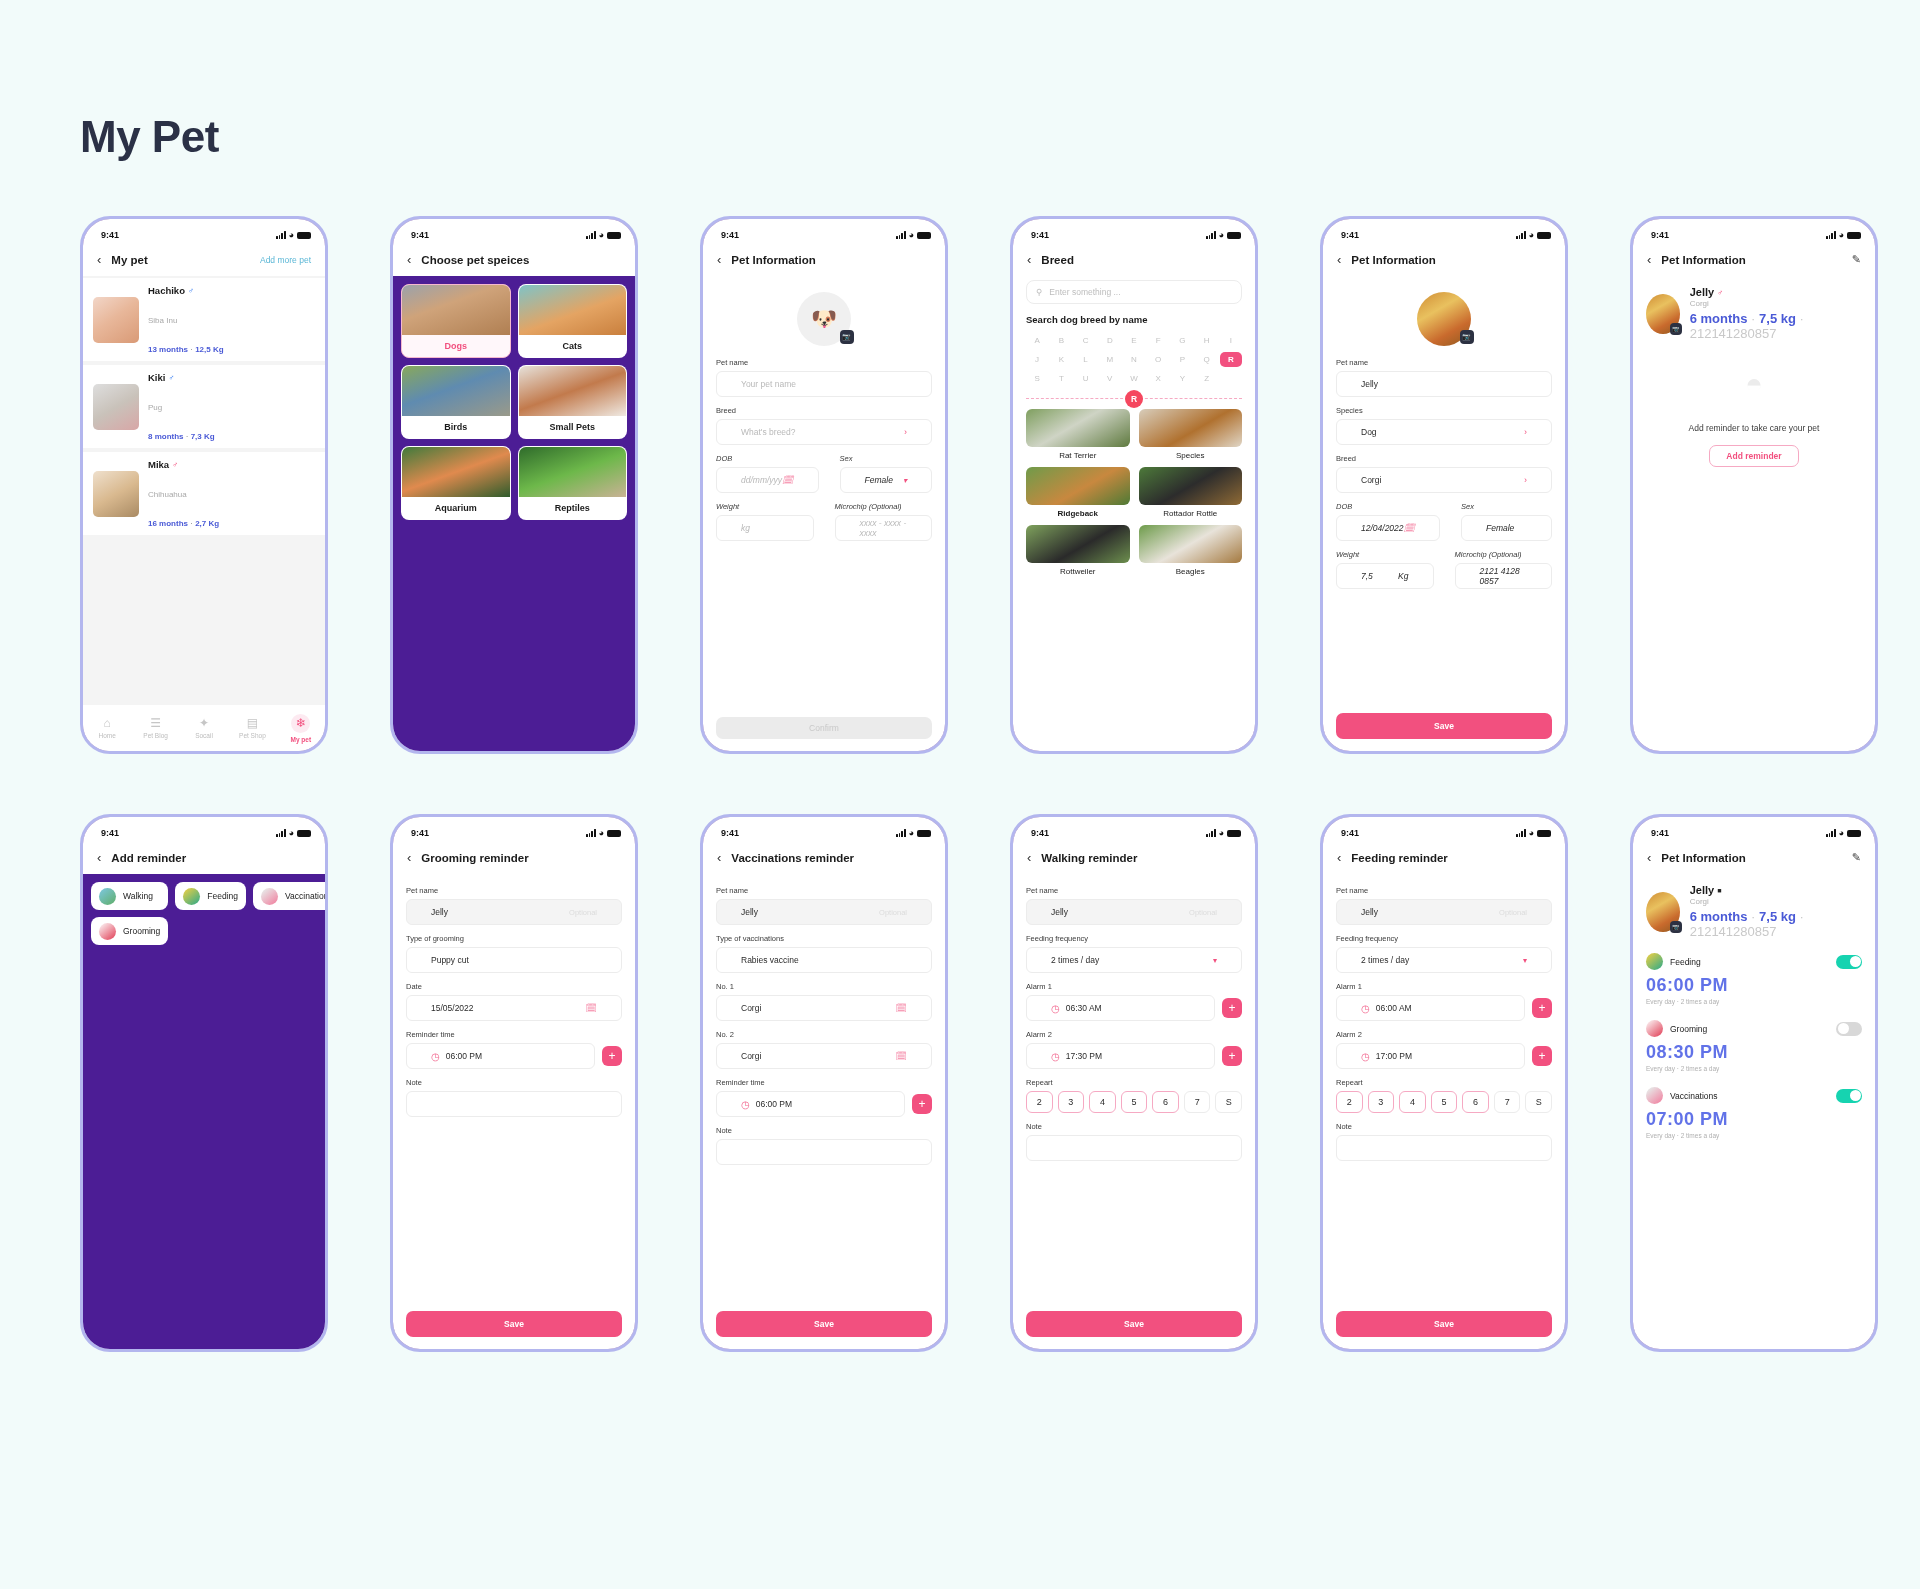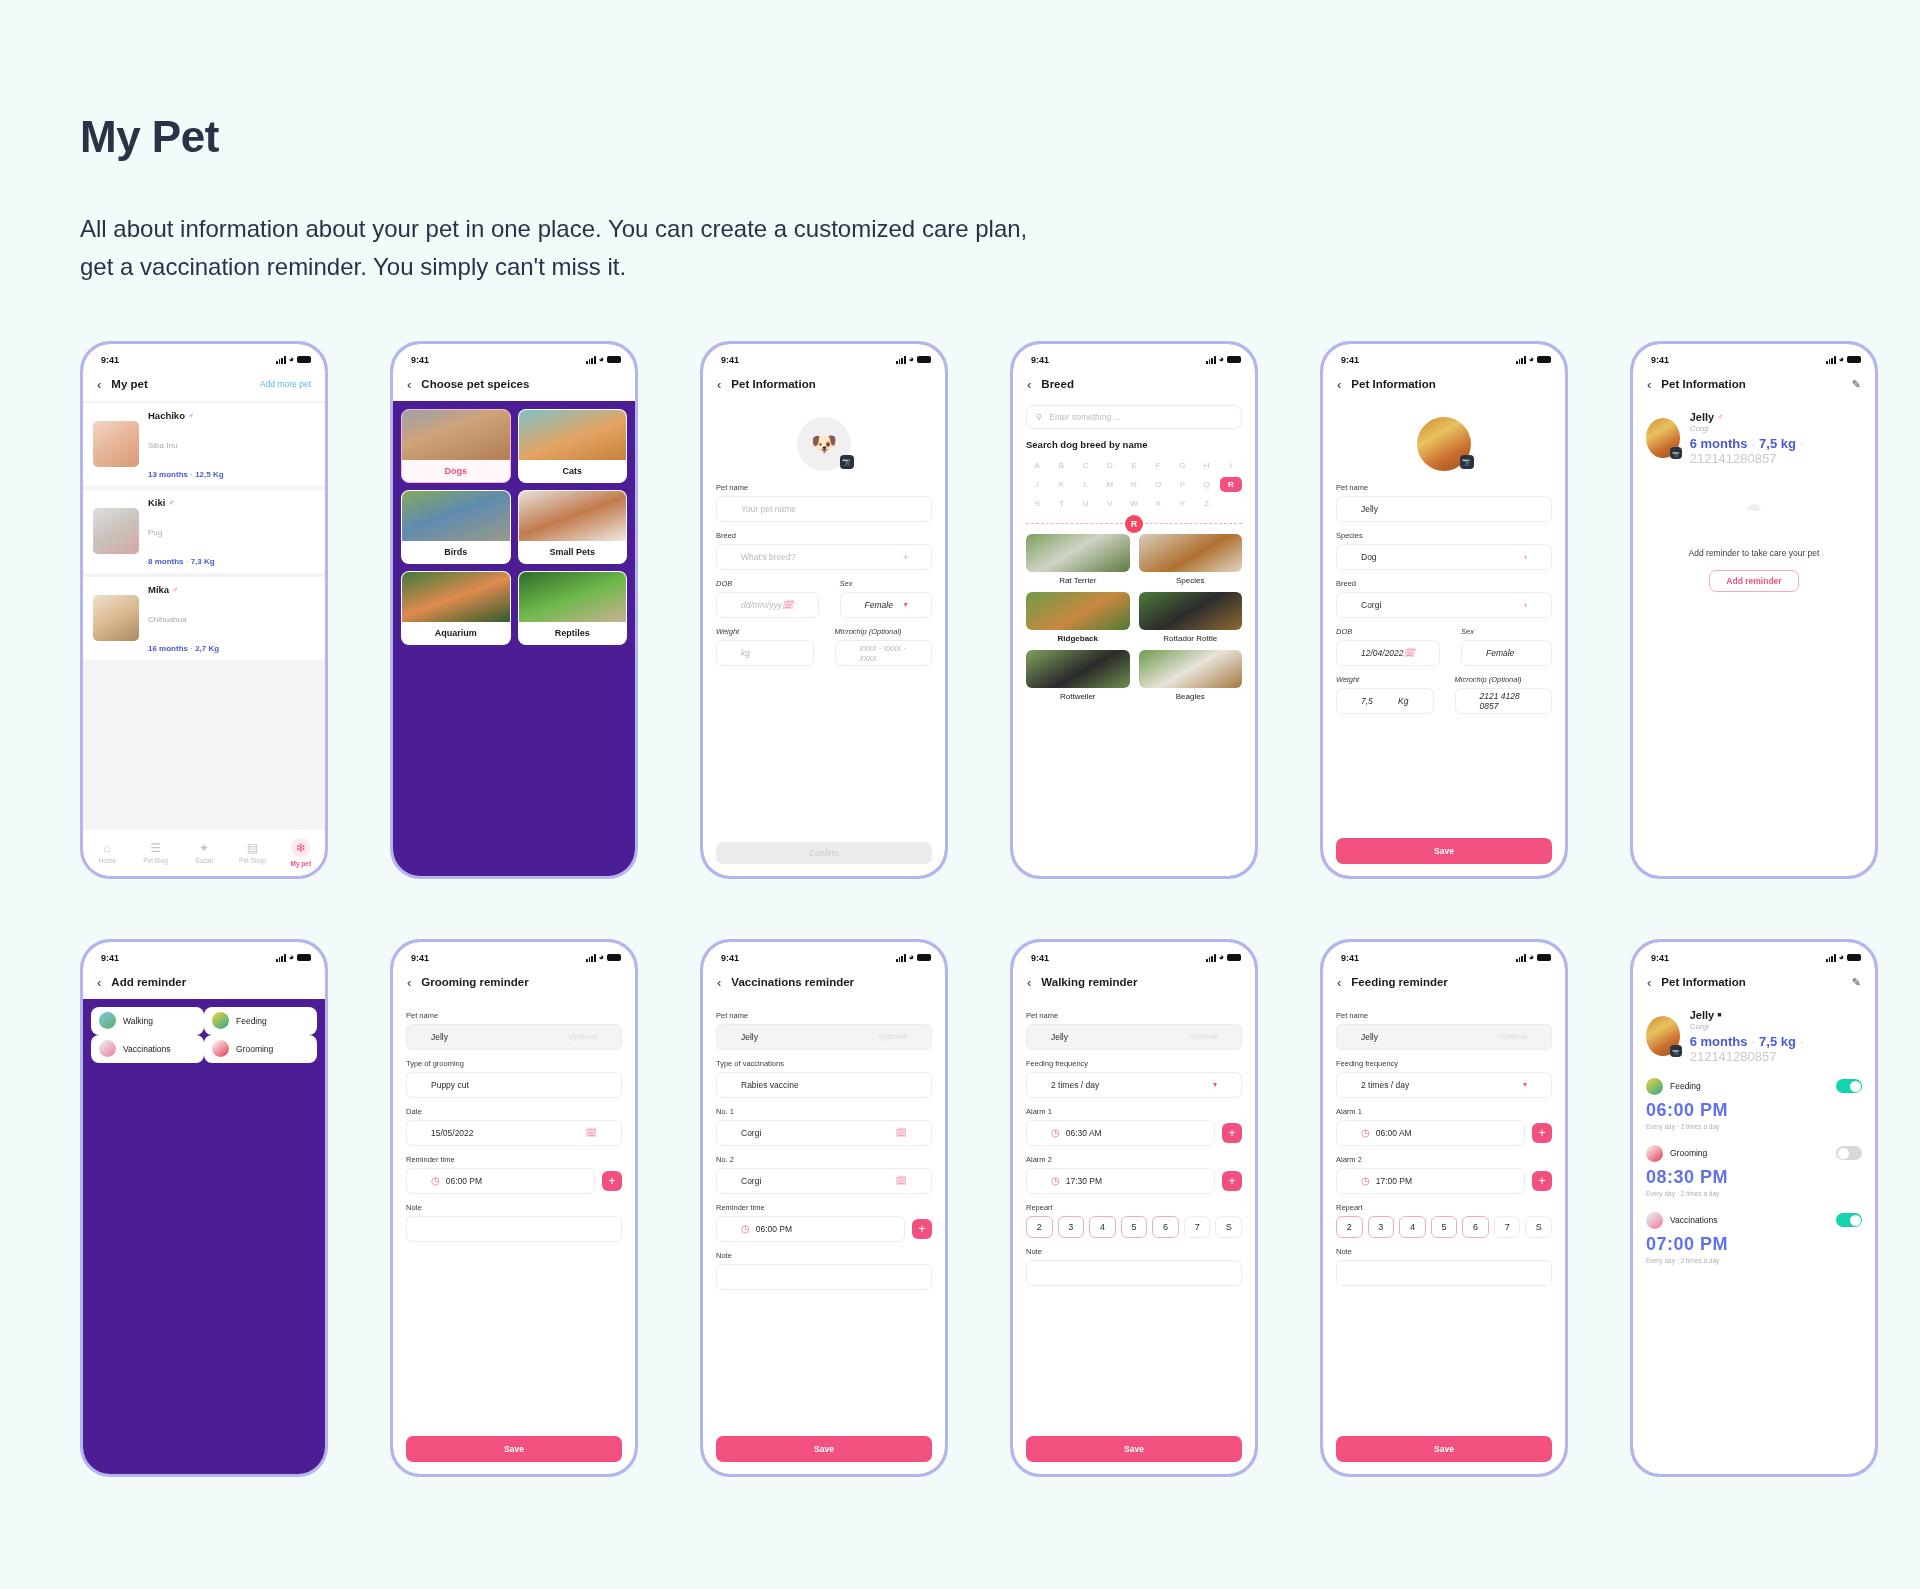--- a/index.html
+++ b/index.html
@@ -217,21 +217,21 @@
   .empty-wrap { text-align: center; padding: 26px 0 0; }
   .bowl { font-size: 30px; color: #ececec; }
   .empty-txt { font-size: 8.5px; color: #3a3a3a; margin: 22px 0 12px; }
   .add-rem {
     display: inline-flex; align-items: center; justify-content: center;
     border: 1px solid #f6a9c3; color: #f2507f; border-radius: 7px;
     height: 22px; padding: 0 16px; font-size: 8.5px; font-weight: bold;
   }
 
   
-  .rt-grid { display: grid; grid-template-columns: 1fr 1fr; padding: 8px; text-align: center; }
+  .rt-grid { display: grid; grid-template-columns: 1fr 1fr 1fr; gap: 7px; padding: 8px; text-align: center; }
   .rt-card {
     background: #fff; border-radius: 8px; height: 28px; display: flex;
     align-items: center; gap: 7px; padding: 0 8px;
   }
   .rt-ic { width: 17px; height: 17px; border-radius: 50%; flex:0 0 auto;
            display:flex;align-items:center;justify-content:center;font-size:9px; }
   .rt-lab { font-size: 8.5px; color: #1b1b1b; }
   .ic-walk { background: linear-gradient(140deg,#7ec8e3,#5fae68); }
   .ic-feed { background: linear-gradient(140deg,#f5d142,#2aa98a); }
   .ic-vacc { background: linear-gradient(140deg,#e6f7f2,#f17a9b); }
@@ -253,21 +253,20 @@
   }
   .toggle.on .knob { left: auto; right: 1.5px; }
   .rem-time { font-size: 18px; font-weight: bold; color: #6172e8; margin: 5px 0 2px; letter-spacing: .5px; }
   .rem-sub { font-size: 6.5px; color: #b0b0b0; }
 </style>
 </head>
 <body>
 
 <div class="page-head">
   <div class="page-title">My Pet</div>
-  <div class="page-sub">All about information about your pet in one place. You can create a customized care plan, get a vaccination reminder. You simply can't miss it.</div>
 </div>
 
 <div class="grid">
 
   <div class="phone">
       <div class="screen">
     <div class="statusbar">
       <span>9:41</span>
       <span class="sb-right">
         <span class="sig">

